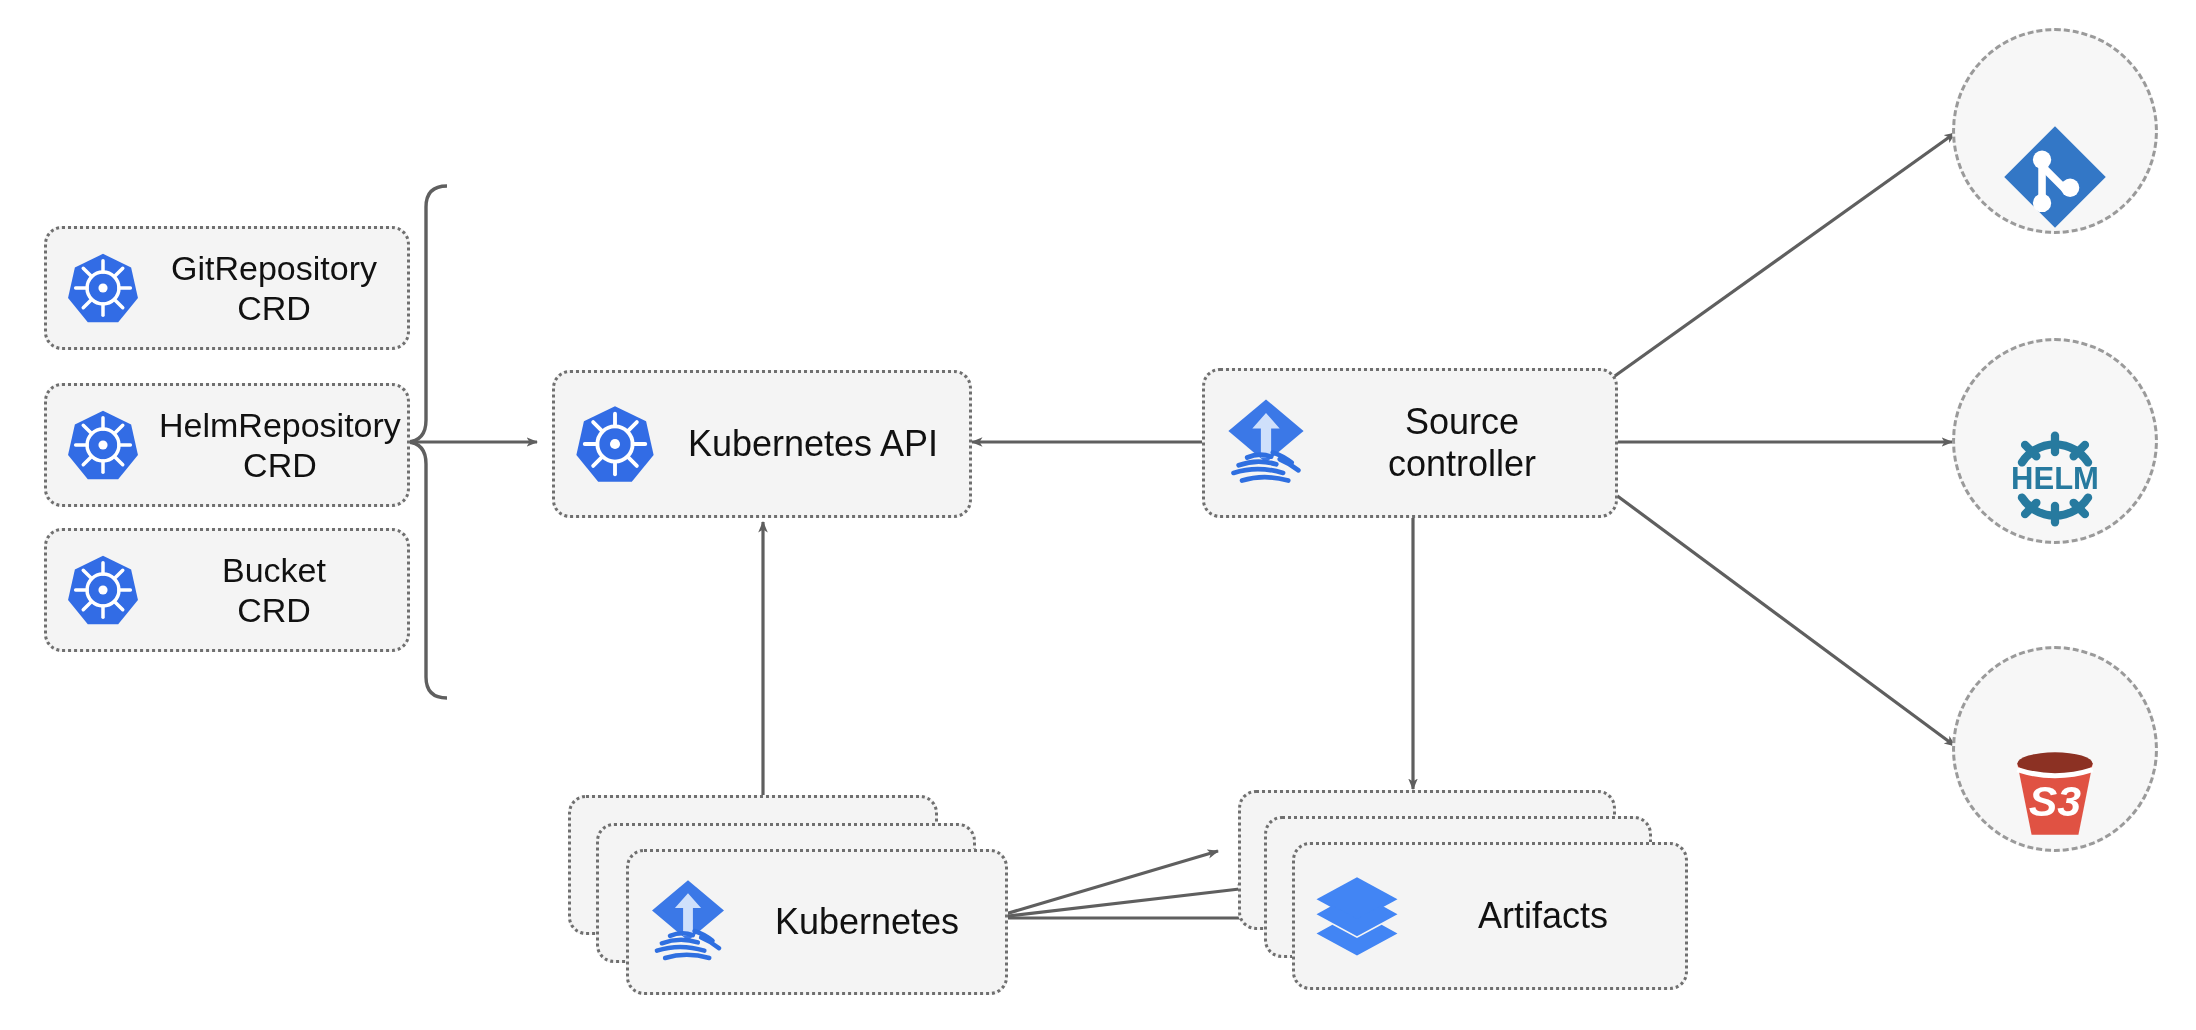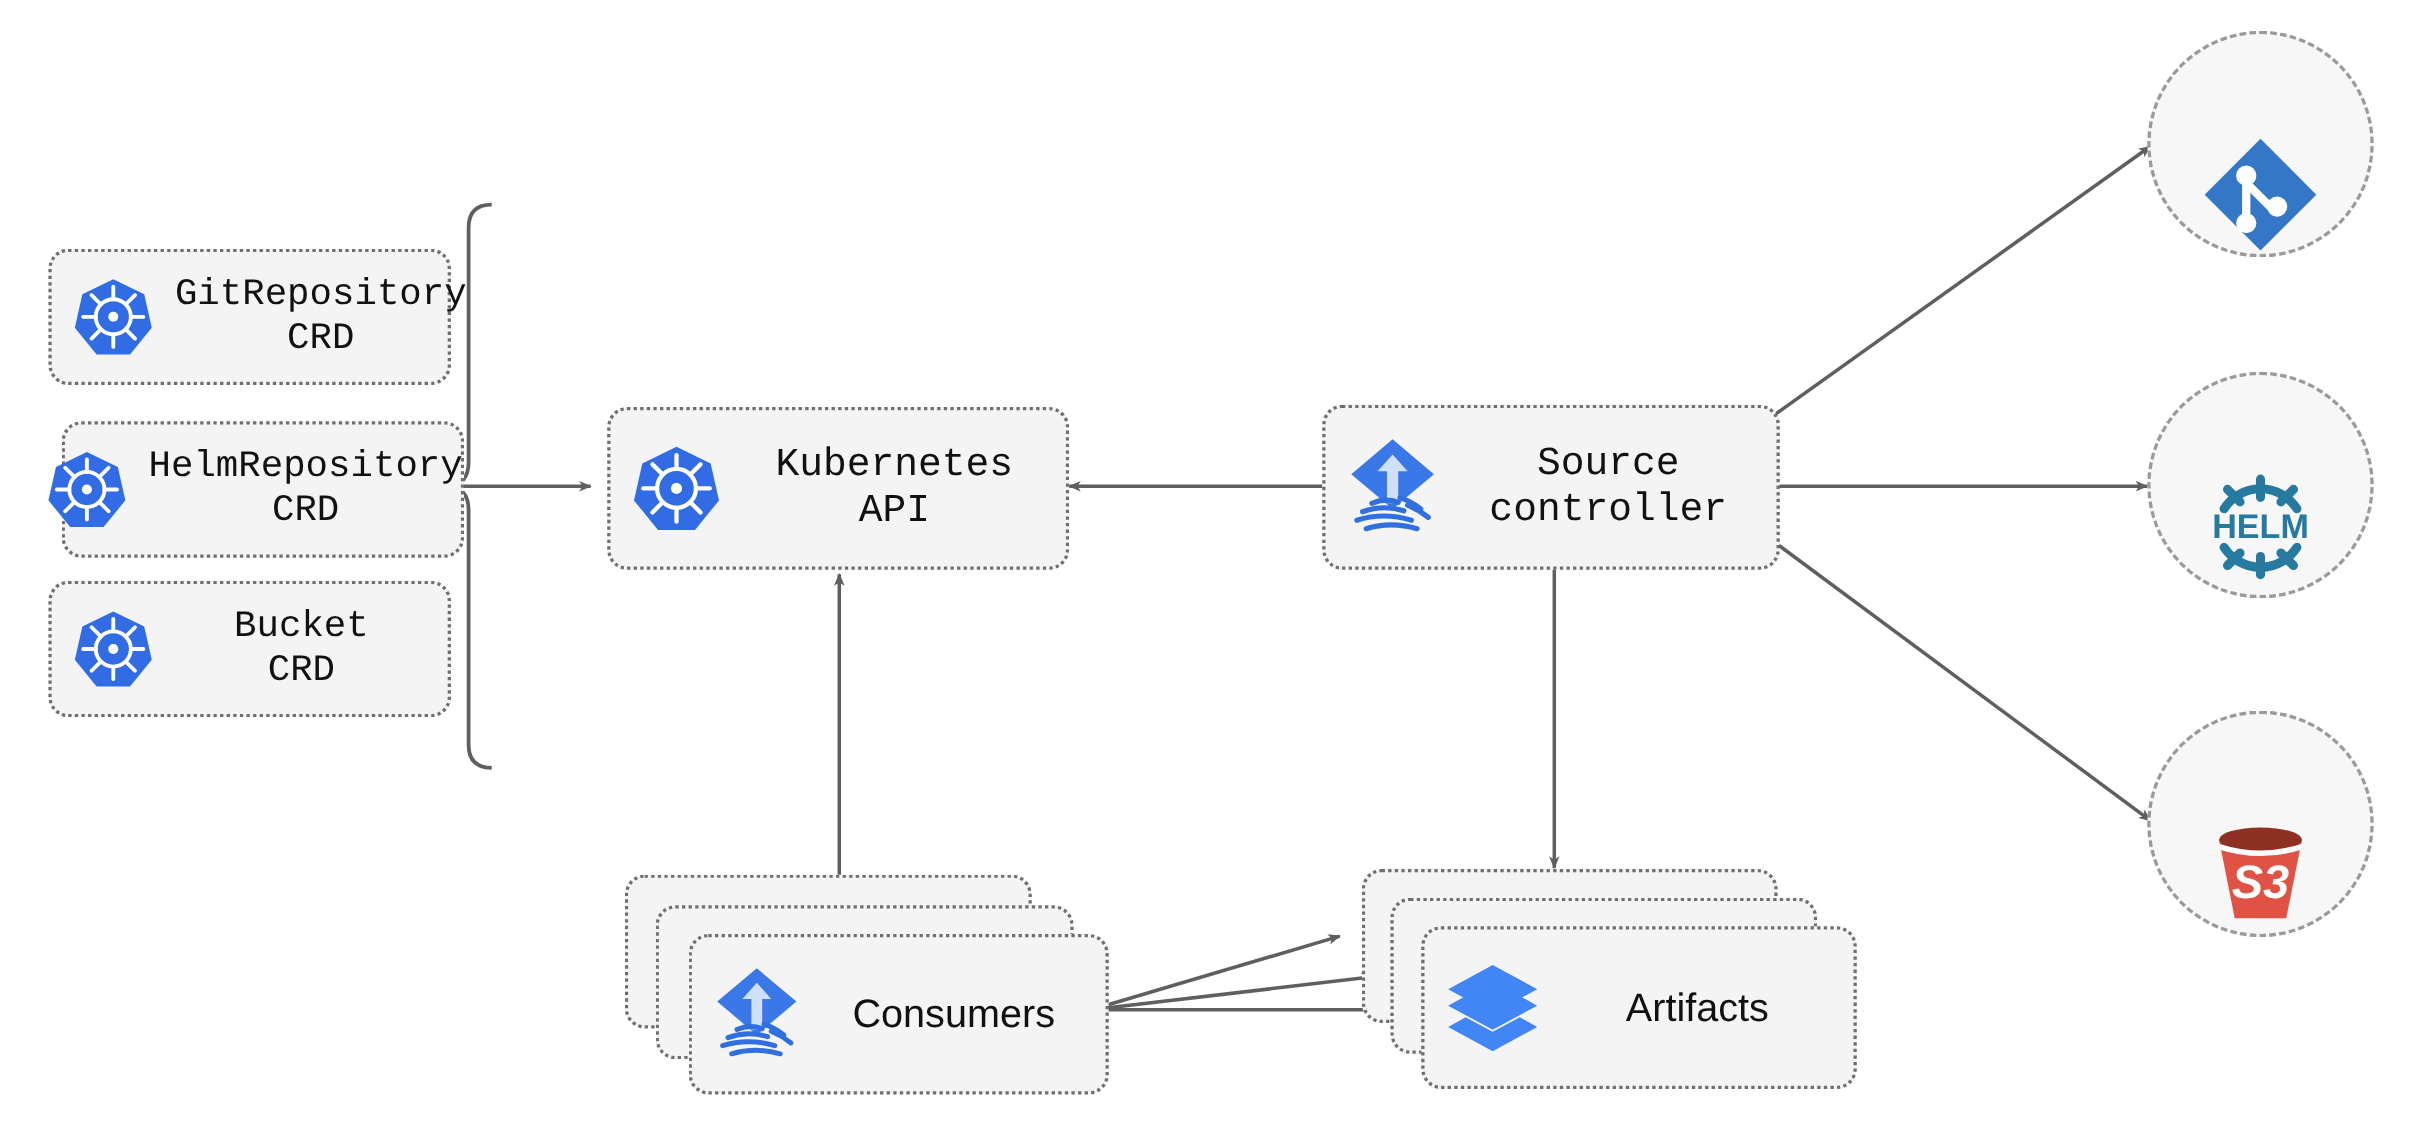--- a/index.html
+++ b/index.html
@@ -3,21 +3,21 @@
 <meta charset="utf-8">
 <style>
   html,body{margin:0;padding:0;background:#ffffff;}
   body{
     width:2196px;height:1030px;overflow:hidden;
     font-family:"Liberation Sans","DejaVu Sans",sans-serif;
   }
   #stage{position:relative;width:2196px;height:1030px;background:#fff;}
   #wires{position:absolute;inset:0;width:2196px;height:1030px;pointer-events:none;}
 
-  .node{position:absolute;box-sizing:border-box;font-family:Liberation Mono, monospace;}
+  .node{position:absolute;box-sizing:border-box;}
 
   
   .card{
     background:#f4f4f4;
     border:3px dotted #6f6f6f;
     border-radius:18px;
     display:flex;align-items:center;
     box-sizing:border-box;
   }
 
@@ -116,21 +116,21 @@
           <path d="M65 35 L76 24"></path>
             <path d="M35 65 L24 76"></path>
         </g>
         <circle cx="50" cy="50" r="6" fill="#ffffff"></circle>
       </svg>
       <div class="label">GitRepository
 CRD</div>
     </div>
   </div>
 
-  <div class="node card" style="left:56px;top:383px;width:366px;height:124px;justify-content:flex-end;">
+  <div class="node card" style="left:44px;top:383px;width:366px;height:124px;">
     <div class="card-inner">
       <svg class="ico" width="76" height="76" viewBox="0 0 100 100">
         <path fill="#326ce5" d="M50 5 L87 23 L96 63 L70 95 L30 95 L4 63 L13 23 Z"></path>
         <g fill="none" stroke="#ffffff" stroke-width="4.6" stroke-linecap="round">
           <circle cx="50" cy="50" r="21"></circle>
           <path d="M50 29 L50 14"></path>
             <path d="M50 71 L50 86"></path>
           <path d="M29 50 L14 50"></path>
             <path d="M71 50 L86 50"></path>
           <path d="M35 35 L24 24"></path>
@@ -217,21 +217,21 @@
           <path fill="#cfe0fb" d="M50 20 L66 38 L56 38 L56 72 L44 72 L44 38 L34 38 Z"></path>
           <g stroke="#2f6fe0" stroke-width="5.5" stroke-linecap="round" fill="none">
             <path d="M28 72 Q42 66 56 71"></path>
             <path d="M18 81 Q40 73 62 80"></path>
             <path d="M12 90 Q40 81 70 90"></path>
             <path d="M22 99 Q48 91 76 99"></path>
             <path d="M58 66 Q70 70 80 78"></path>
             <path d="M66 74 Q78 79 88 87"></path>
           </g>
         </svg>
-        <div class="label lg">Consumers</div>
+        <div class="label lg">Kubernetes</div>
       </div>
     </div>
   </div>
 
   <div class="stack" style="left:1238px;top:790px;width:450px;height:200px;">
     <div class="sheet" style="left:0;top:0;width:378px;height:140px;"></div>
     <div class="sheet" style="left:26px;top:26px;width:388px;height:142px;"></div>
     <div class="sheet card" style="left:54px;top:52px;width:396px;height:148px;">
       <div class="card-inner">
         <svg class="ico" width="88" height="88" viewBox="0 0 100 100">

